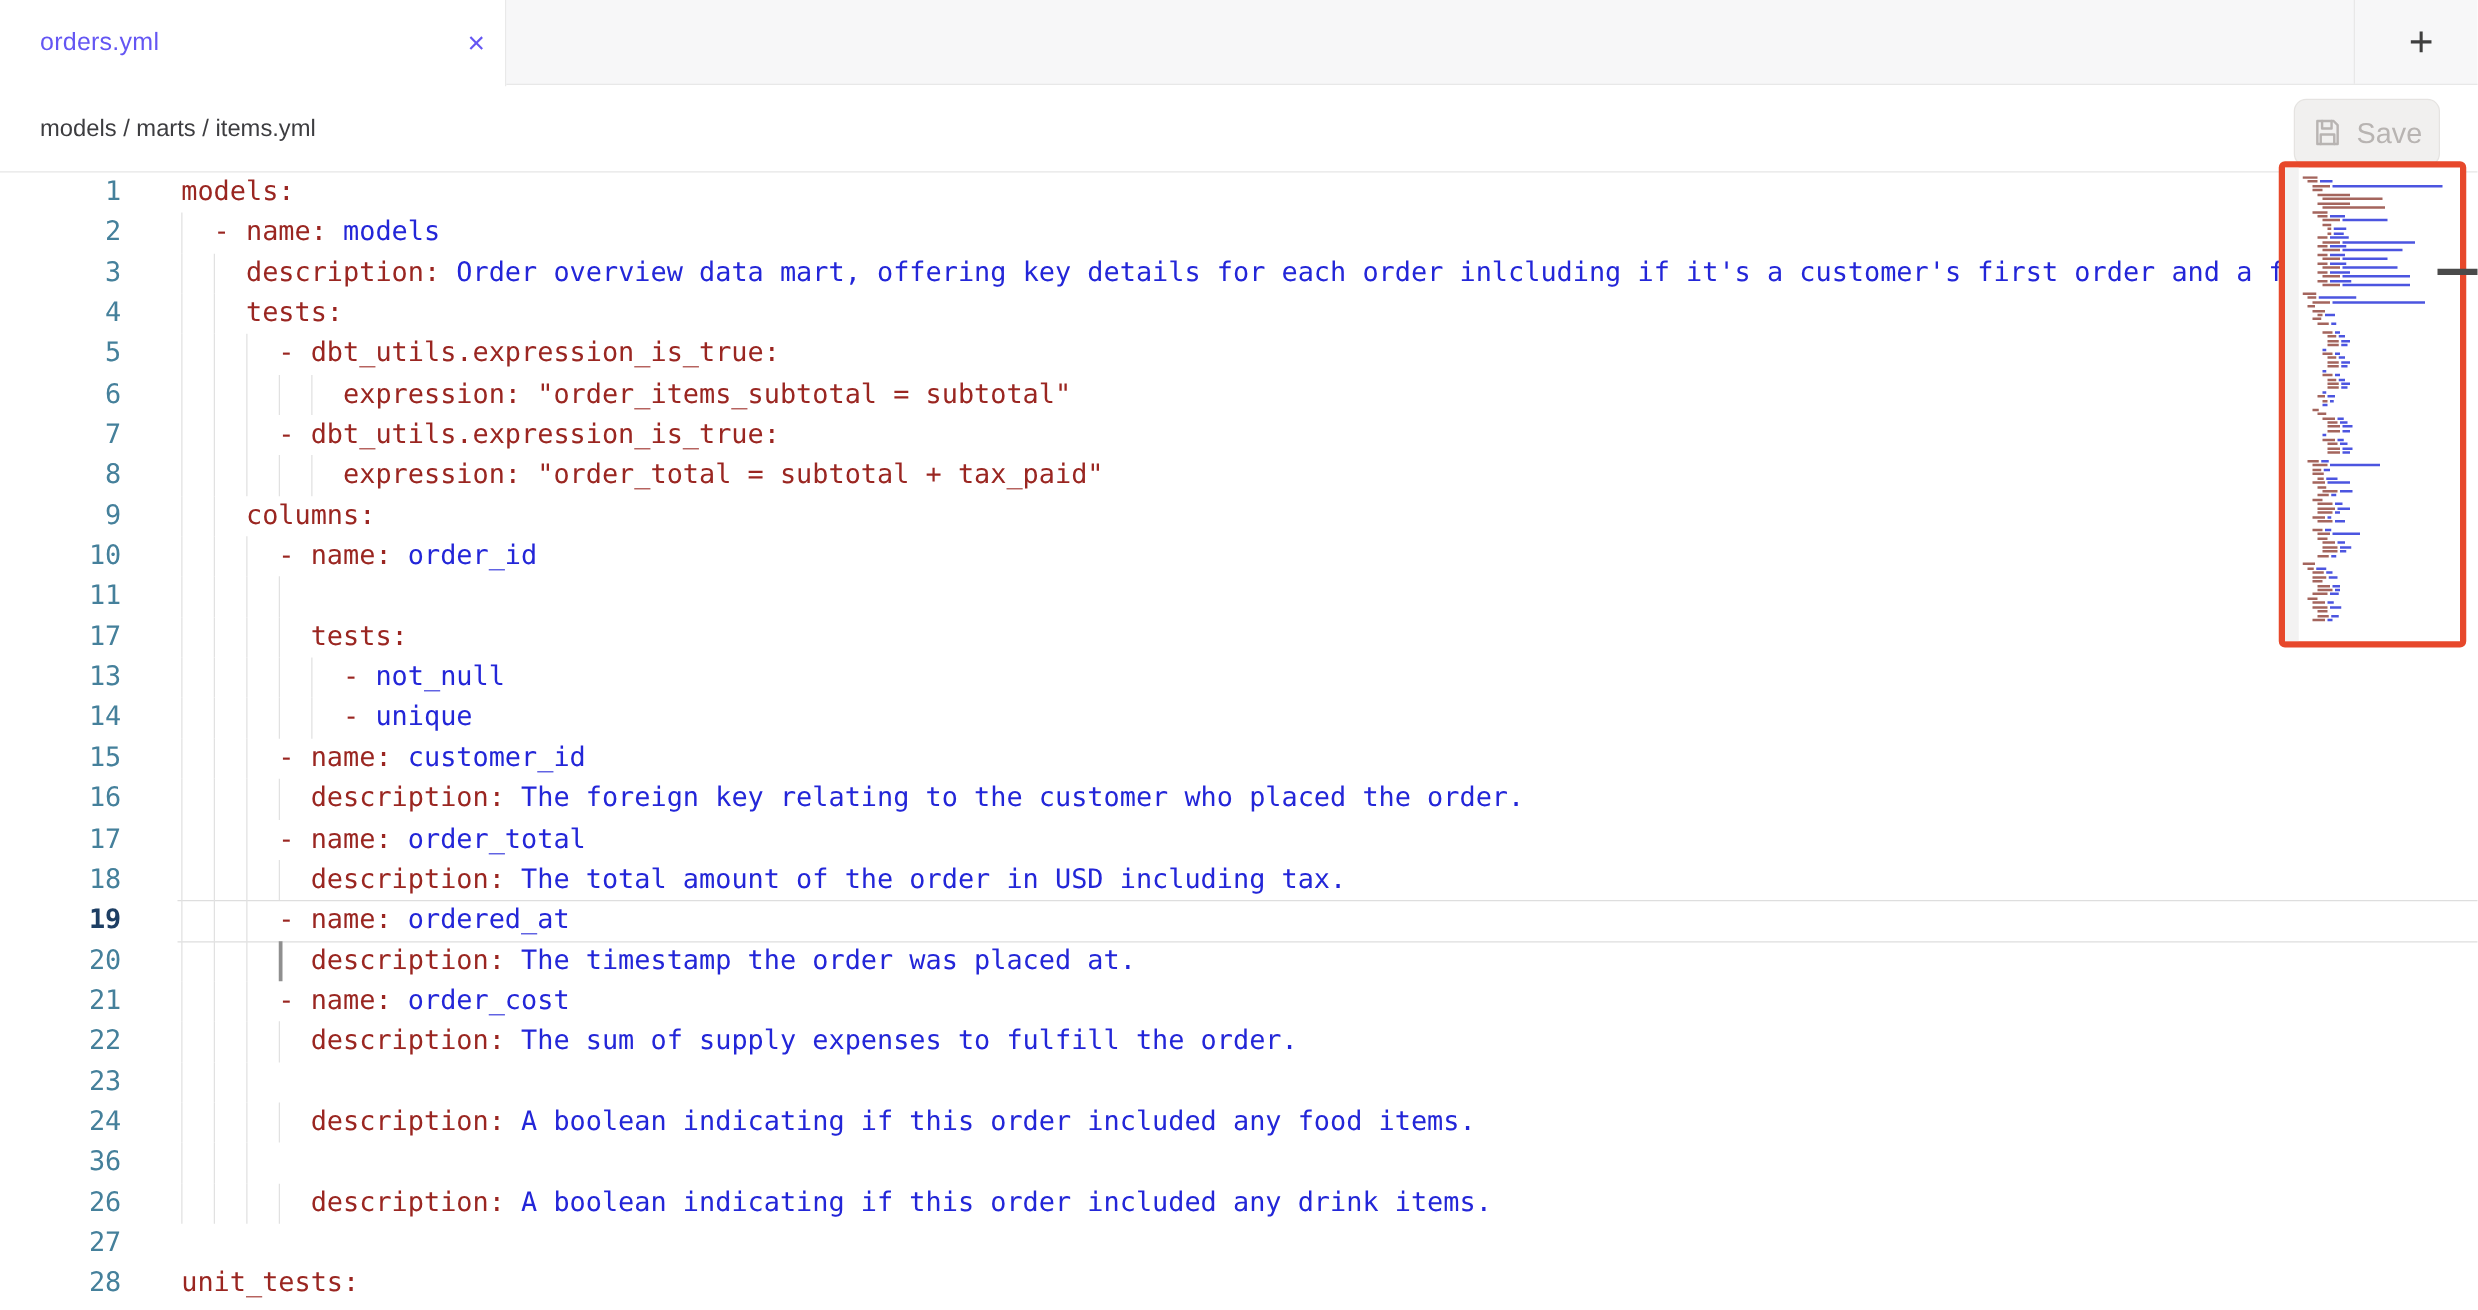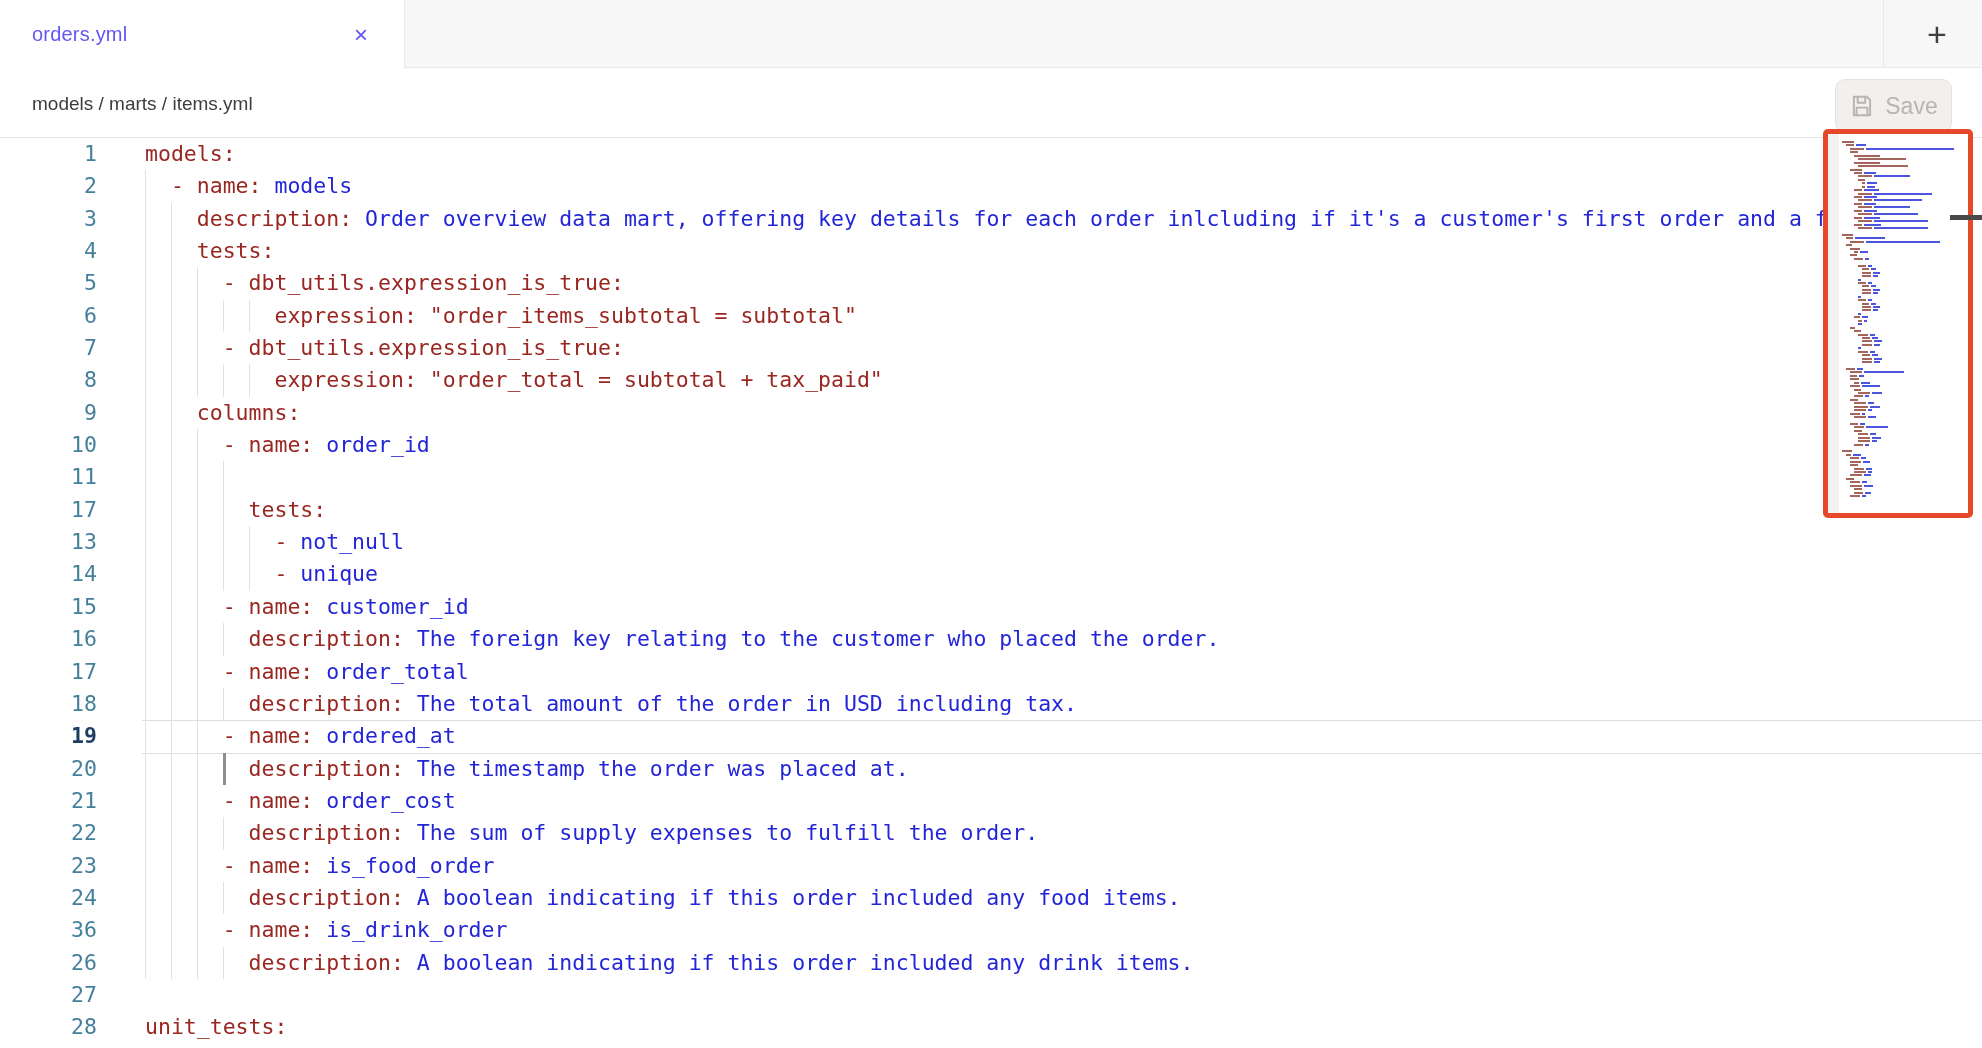--- a/index.html
+++ b/index.html
@@ -9,21 +9,21 @@
   }
   
   .tabbar{
     position:absolute;left:0;top:0;width:1982px;height:68px;
     background:#f7f7f8;border-bottom:1px solid #e8e8e8;box-sizing:border-box;z-index:2;
   }
   .tab-active{
     position:absolute;left:0;top:0;width:405px;height:69px;background:#ffffff;
     border-right:1px solid #e9e9e9;box-sizing:border-box;z-index:3;
     display:flex;align-items:center;justify-content:space-between;
-    padding:0 36px 0 32px;cursor:pointer;
+    padding:0 16px 0 32px;cursor:pointer;
   }
   .tab-label{color:#6456f3;font-size:20px;font-weight:500;letter-spacing:.2px;}
   .tab-close{color:#6456f3;font-size:24px;line-height:1;font-weight:400;cursor:pointer;}
   .tab-divider{position:absolute;left:1883px;top:0;width:1px;height:67px;background:#e8e8e8;}
   .plus-btn{
     position:absolute;left:1913px;top:10px;width:48px;height:48px;
     display:flex;align-items:center;justify-content:center;
     font-size:34px;font-weight:300;color:#3f3f3f;cursor:pointer;
   }
   
@@ -119,23 +119,23 @@
     <div class="code-row"><span class="gutter">13</span><span class="guide" style="left: 145px;"></span><span class="guide" style="left: 170.9px;"></span><span class="guide" style="left: 196.8px;"></span><span class="guide" style="left: 222.7px;"></span><span class="guide" style="left: 248.6px;"></span><span class="code-text"><span class="tk-k">          - </span><span class="tk-v">not_null</span></span></div>
     <div class="code-row"><span class="gutter">14</span><span class="guide" style="left: 145px;"></span><span class="guide" style="left: 170.9px;"></span><span class="guide" style="left: 196.8px;"></span><span class="guide" style="left: 222.7px;"></span><span class="guide" style="left: 248.6px;"></span><span class="code-text"><span class="tk-k">          - </span><span class="tk-v">unique</span></span></div>
     <div class="code-row"><span class="gutter">15</span><span class="guide" style="left: 145px;"></span><span class="guide" style="left: 170.9px;"></span><span class="guide" style="left: 196.8px;"></span><span class="code-text"><span class="tk-k">      - name: </span><span class="tk-v">customer_id</span></span></div>
     <div class="code-row"><span class="gutter">16</span><span class="guide" style="left: 145px;"></span><span class="guide" style="left: 170.9px;"></span><span class="guide" style="left: 196.8px;"></span><span class="guide" style="left: 222.7px;"></span><span class="code-text"><span class="tk-k">        description: </span><span class="tk-v">The foreign key relating to the customer who placed the order.</span></span></div>
     <div class="code-row"><span class="gutter">17</span><span class="guide" style="left: 145px;"></span><span class="guide" style="left: 170.9px;"></span><span class="guide" style="left: 196.8px;"></span><span class="code-text"><span class="tk-k">      - name: </span><span class="tk-v">order_total</span></span></div>
     <div class="code-row"><span class="gutter">18</span><span class="guide" style="left: 145px;"></span><span class="guide" style="left: 170.9px;"></span><span class="guide" style="left: 196.8px;"></span><span class="guide" style="left: 222.7px;"></span><span class="code-text"><span class="tk-k">        description: </span><span class="tk-v">The total amount of the order in USD including tax.</span></span></div>
     <div class="code-row"><div class="hl-line hl-top"></div><div class="hl-line hl-bottom"></div><span class="gutter active-num">19</span><span class="guide" style="left: 145px;"></span><span class="guide" style="left: 170.9px;"></span><span class="guide" style="left: 196.8px;"></span><span class="code-text"><span class="tk-k">      - name: </span><span class="tk-v">ordered_at</span></span></div>
     <div class="code-row"><span class="gutter">20</span><span class="guide" style="left: 145px;"></span><span class="guide" style="left: 170.9px;"></span><span class="guide" style="left: 196.8px;"></span><span class="guide caret" style="left: 222.7px;"></span><span class="code-text"><span class="tk-k">        description: </span><span class="tk-v">The timestamp the order was placed at.</span></span></div>
     <div class="code-row"><span class="gutter">21</span><span class="guide" style="left: 145px;"></span><span class="guide" style="left: 170.9px;"></span><span class="guide" style="left: 196.8px;"></span><span class="code-text"><span class="tk-k">      - name: </span><span class="tk-v">order_cost</span></span></div>
     <div class="code-row"><span class="gutter">22</span><span class="guide" style="left: 145px;"></span><span class="guide" style="left: 170.9px;"></span><span class="guide" style="left: 196.8px;"></span><span class="guide" style="left: 222.7px;"></span><span class="code-text"><span class="tk-k">        description: </span><span class="tk-v">The sum of supply expenses to fulfill the order.</span></span></div>
-    <div class="code-row"><span class="gutter">23</span><span class="guide" style="left: 145px;"></span><span class="guide" style="left: 170.9px;"></span><span class="guide" style="left: 196.8px;"></span><span class="code-text"><span class="tk-k">      - name: </span><span class="tk-v">is_food_order</span></span></div>
+    <div class="code-row"><span class="gutter">23</span><span class="guide" style="left: 145px;"></span><span class="guide" style="left: 170.9px;"></span><span class="guide" style="left: 196.8px;"></span></div>
     <div class="code-row"><span class="gutter">24</span><span class="guide" style="left: 145px;"></span><span class="guide" style="left: 170.9px;"></span><span class="guide" style="left: 196.8px;"></span><span class="guide" style="left: 222.7px;"></span><span class="code-text"><span class="tk-k">        description: </span><span class="tk-v">A boolean indicating if this order included any food items.</span></span></div>
-    <div class="code-row"><span class="gutter">36</span><span class="guide" style="left: 145px;"></span><span class="guide" style="left: 170.9px;"></span><span class="guide" style="left: 196.8px;"></span><span class="code-text"><span class="tk-k">      - name: </span><span class="tk-v">is_drink_order</span></span></div>
+    <div class="code-row"><span class="gutter">36</span><span class="guide" style="left: 145px;"></span><span class="guide" style="left: 170.9px;"></span><span class="guide" style="left: 196.8px;"></span></div>
     <div class="code-row"><span class="gutter">26</span><span class="guide" style="left: 145px;"></span><span class="guide" style="left: 170.9px;"></span><span class="guide" style="left: 196.8px;"></span><span class="guide" style="left: 222.7px;"></span><span class="code-text"><span class="tk-k">        description: </span><span class="tk-v">A boolean indicating if this order included any drink items.</span></span></div>
     <div class="code-row"><span class="gutter">27</span><span class="code-text"></span></div>
     <div class="code-row"><span class="gutter">28</span><span class="code-text"><span class="tk-k">unit_tests:</span></span></div>
   </div>
 
 <div class="minimap">
   <div class="mm-strip"></div>
   <div class="mm-content" id="mm-content">
       <div class="mm-row" style="margin-left: 0px;"><span class="mm-seg r" style="width: 12px;"></span></div>
       <div class="mm-row" style="margin-left: 4px;"><span class="mm-seg r" style="width: 8px;"></span><span class="mm-seg b" style="width: 10px;"></span></div>

